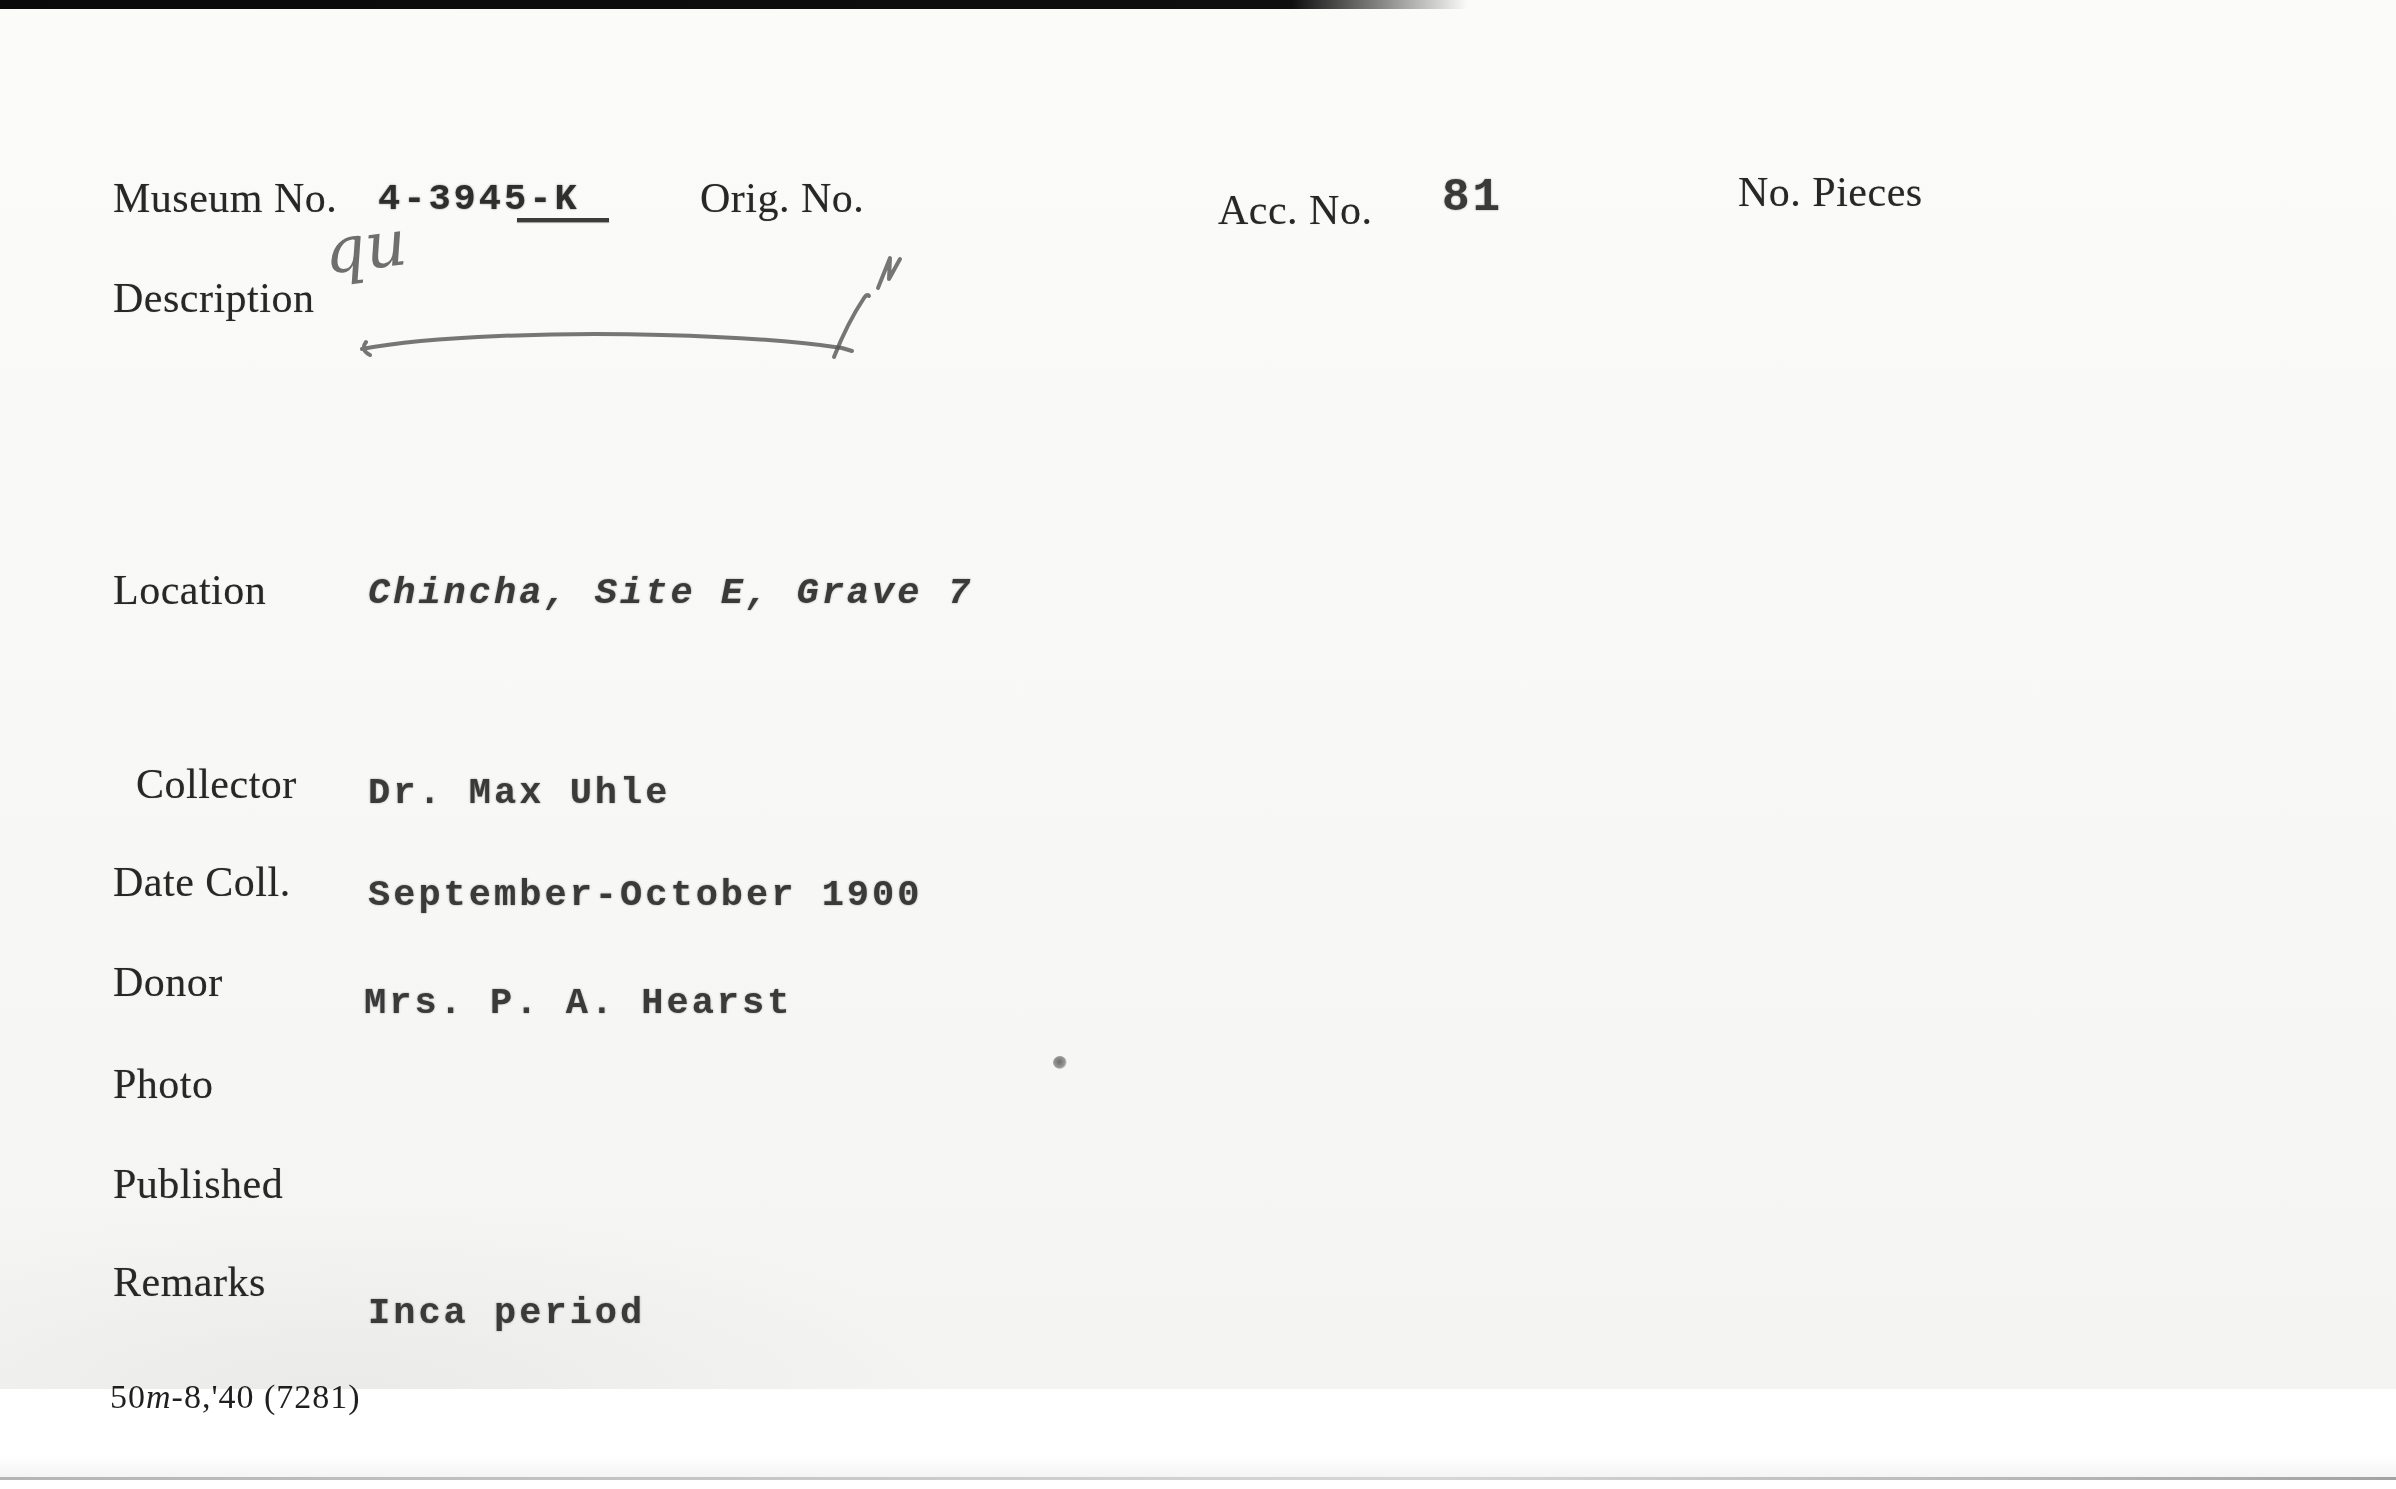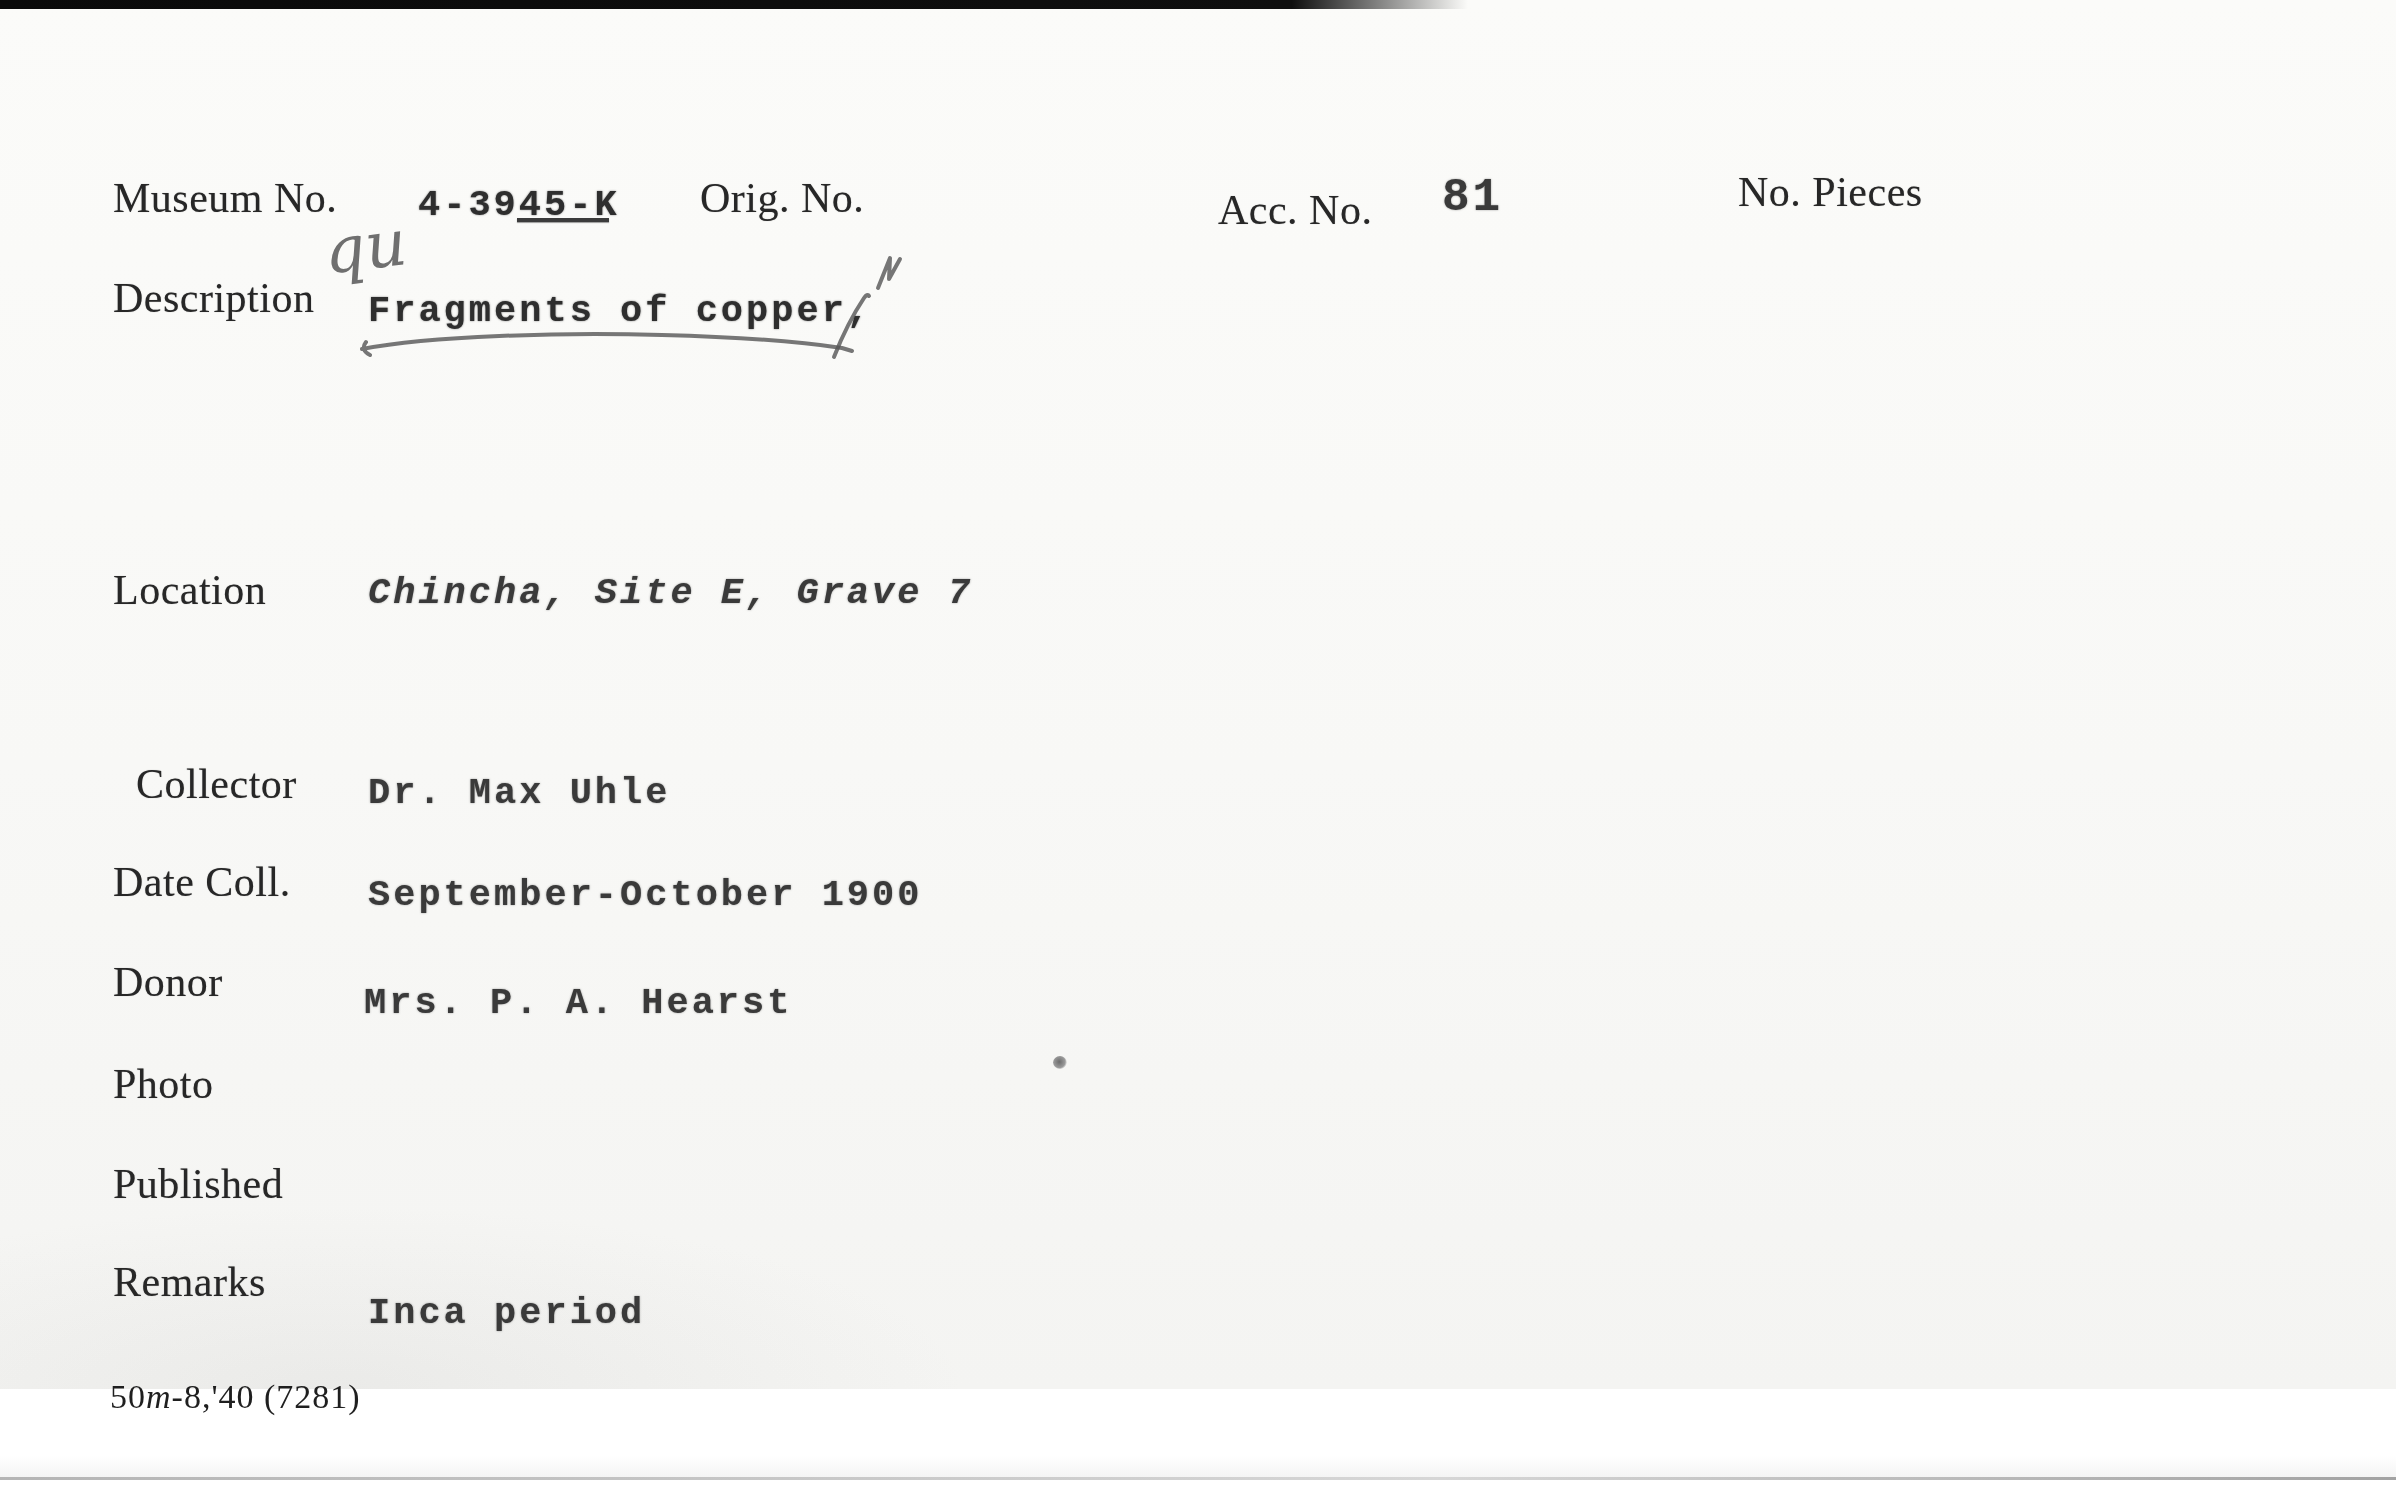--- a/index.html
+++ b/index.html
@@ -87,33 +87,32 @@
   .footer-print .ital { font-style: italic; }
 </style>
 </head>
 <body>
 
 <div class="card">
 
   <div class="scan-bar-top"></div>
 
   <div class="label" style="left:113px; top:174px;">Museum No.</div>
-  <div class="typed bold" style="left:378px; top:184px;margin-left:40px;">4-3945-K</div>
+  <div class="typed bold" style="left:378px; top:178px;">4-3945-K</div>
   <div class="underline-typed"></div>
 
   <div class="label" style="left:700px; top:174px;">Orig. No.</div>
 
   <div class="label" style="left:1218px; top:170px;margin-top:16px;">Acc. No.</div>
   <div class="typed" style="left:1442px; top:172px; font-size:46px;">81</div>
 
   <div class="label" style="left:1738px; top:168px;">No. Pieces</div>
 
   <div class="label" style="left:113px; top:274px;">Description</div>
   <div class="handwriting" style="left:324px; top:210px;">qu</div>
-  <div class="typed bold" style="left:368px; top:290px;">Fragments of copper,</div>
 
   <div class="label" style="left:113px; top:566px;">Location</div>
   <div class="typed" style="left:368px; top:572px;font-style:italic;">Chincha, Site E, Grave 7</div>
 
   <div class="label" style="left:108px; top:760px;margin-left:28px;">Collector</div>
   <div class="typed" style="left:368px; top:772px;">Dr. Max Uhle</div>
 
   <div class="label" style="left:113px; top:858px;">Date Coll.</div>
   <div class="typed" style="left:368px; top:874px;">September-October 1900</div>
 

